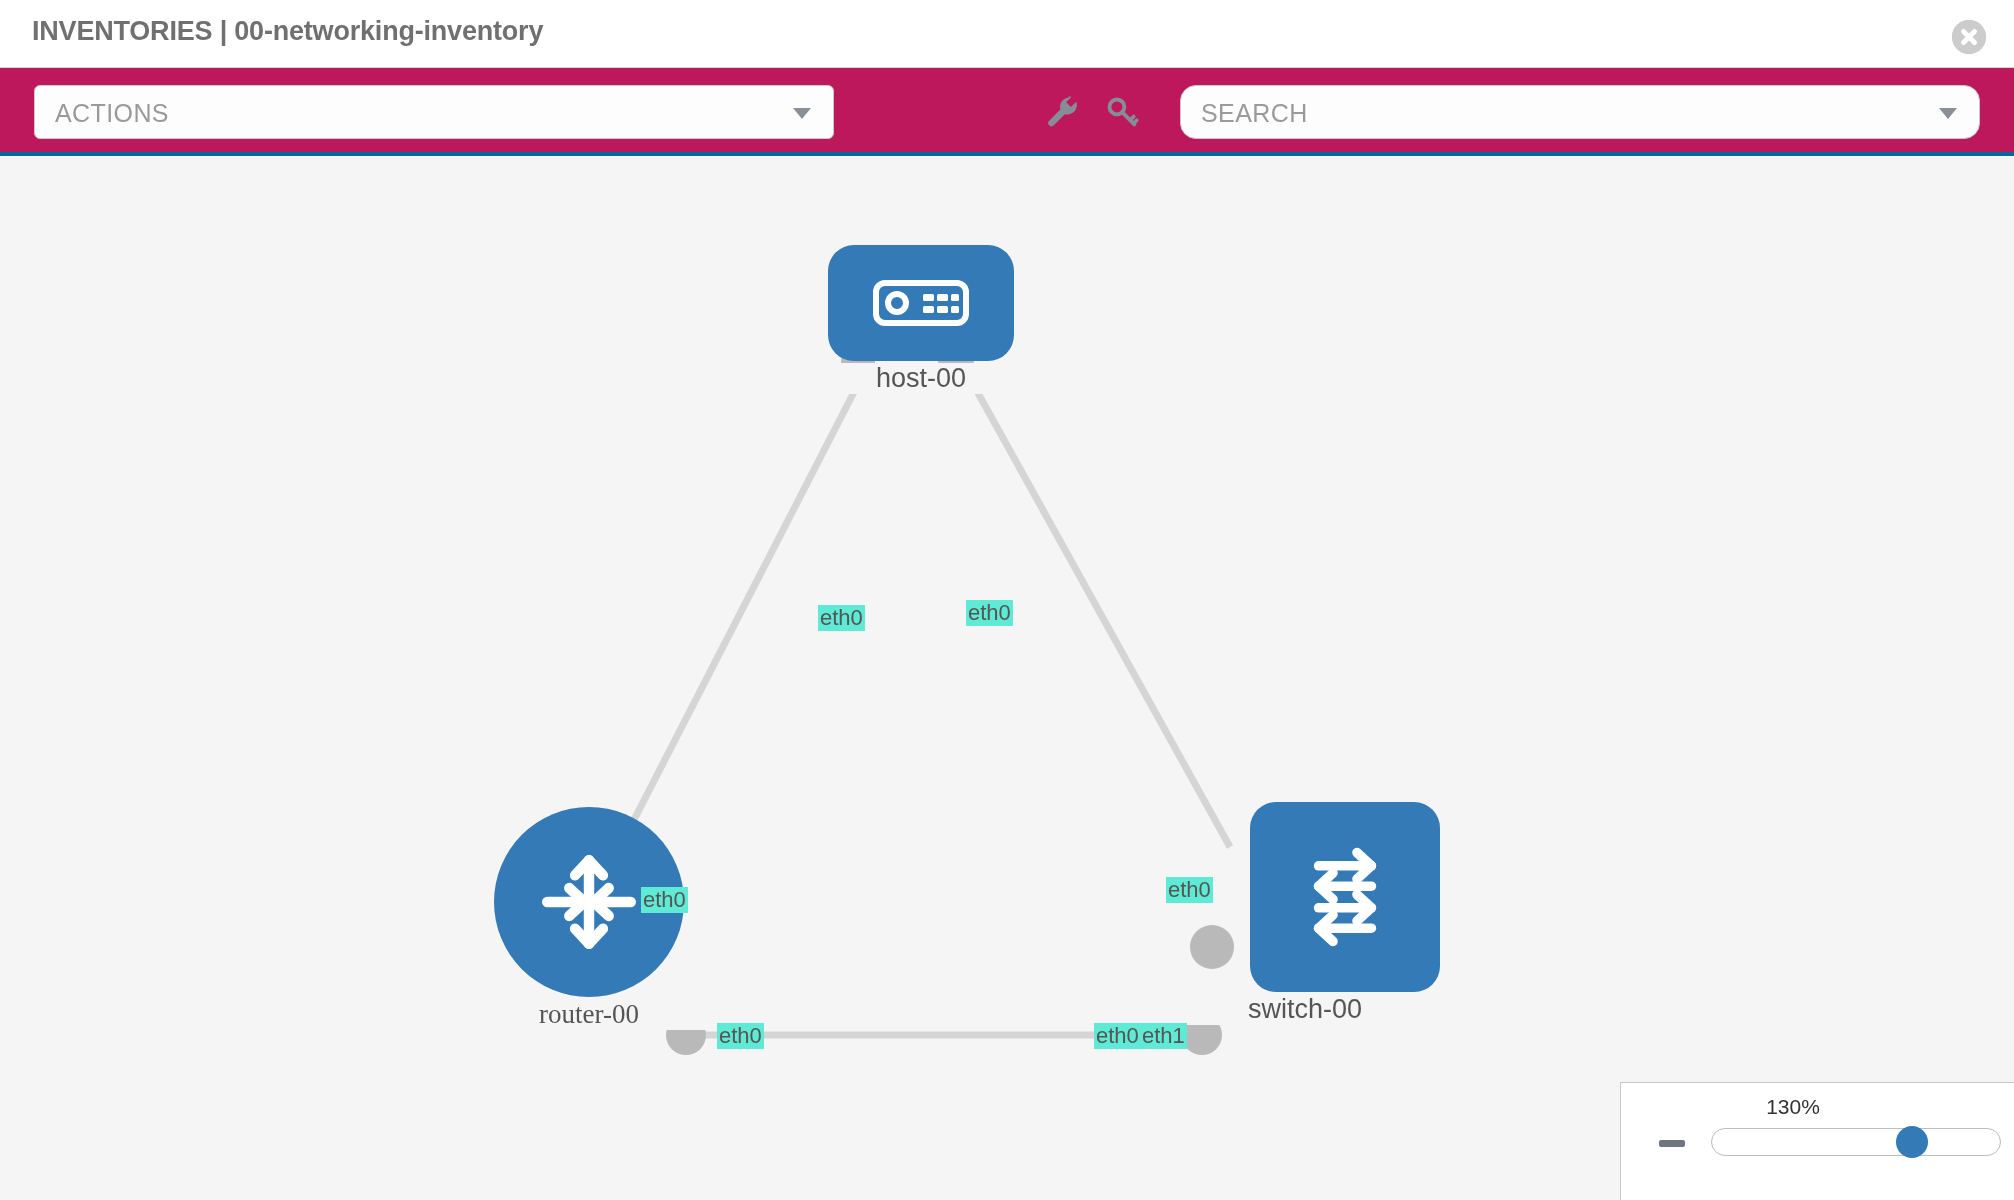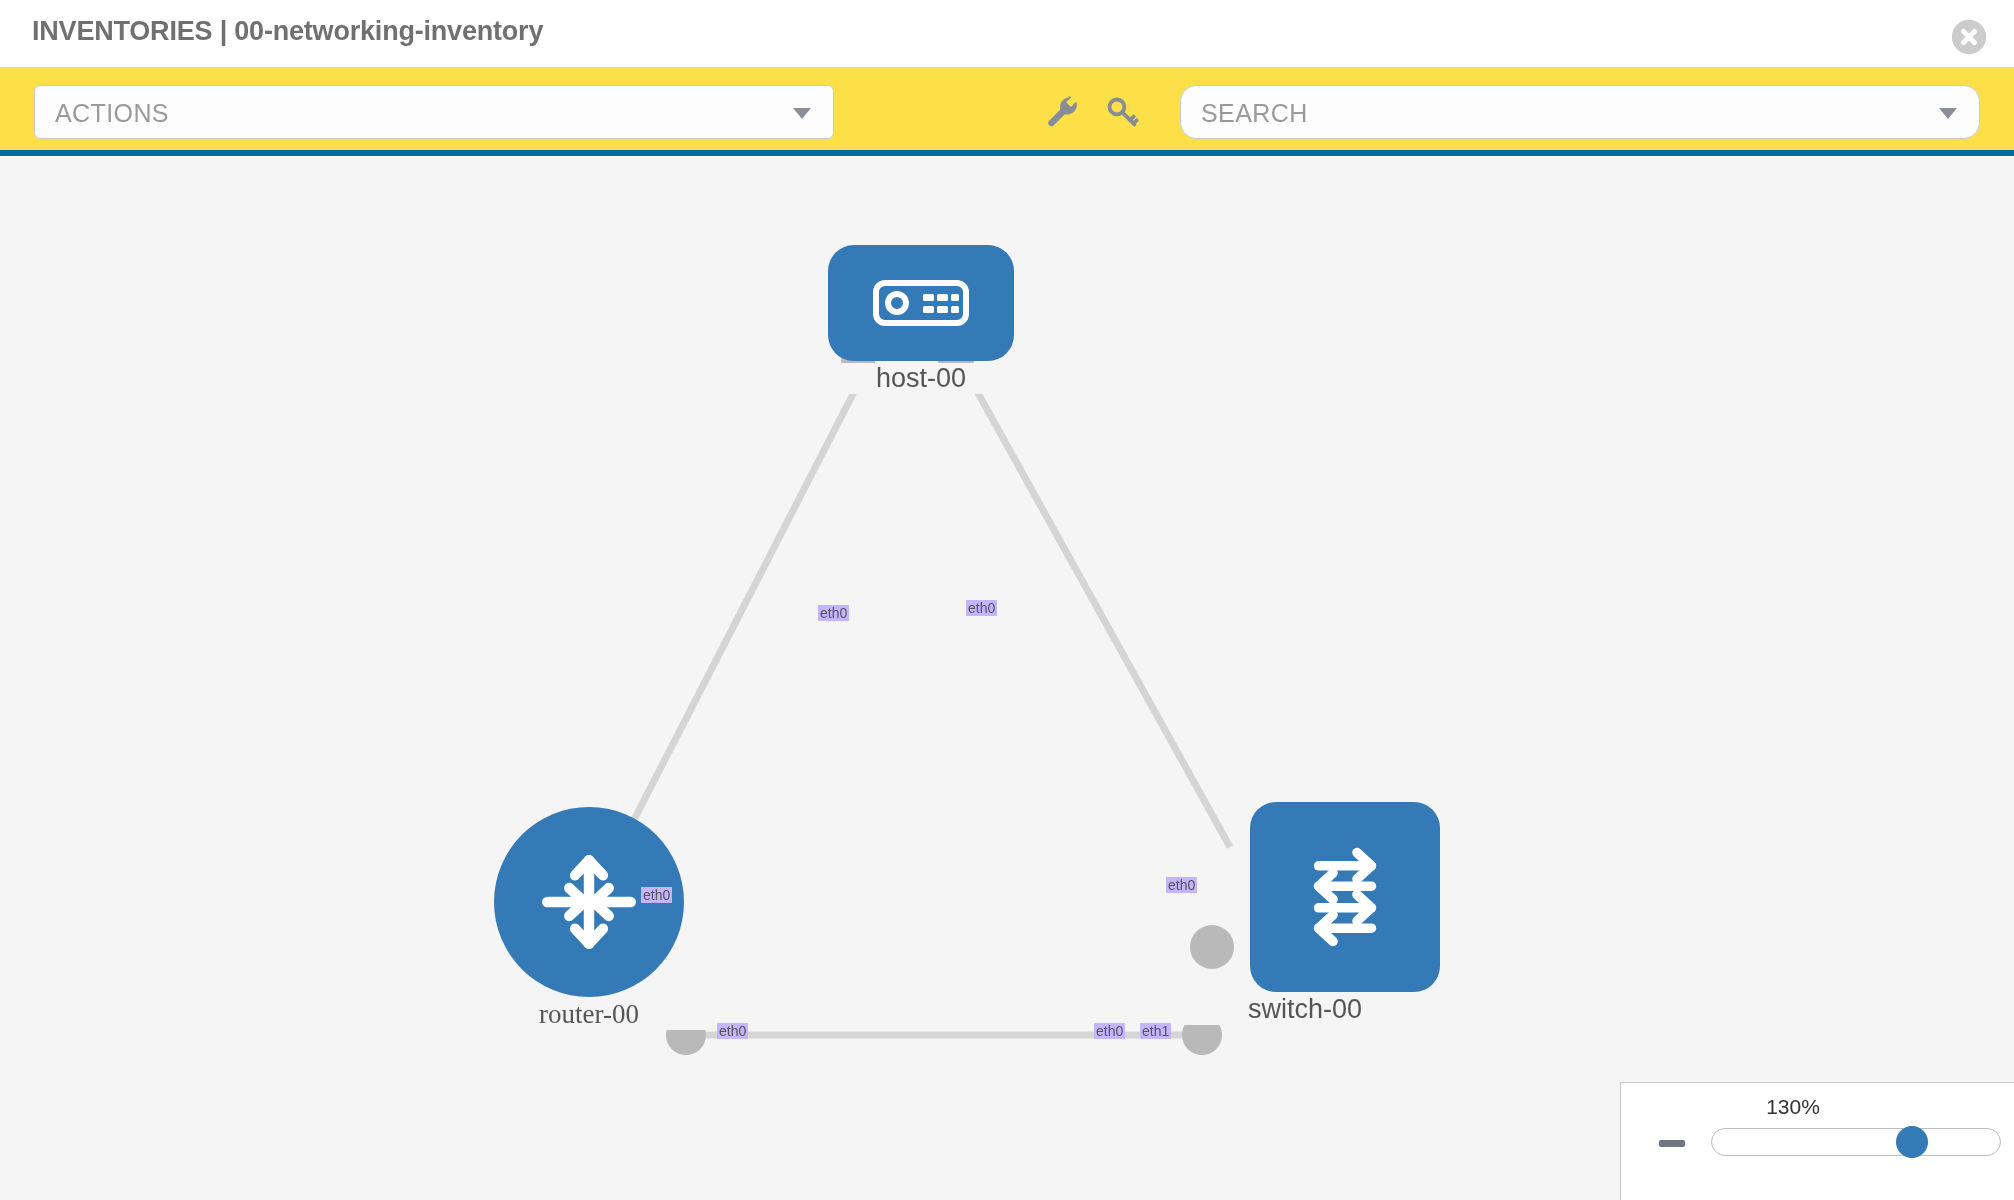--- a/index.html
+++ b/index.html
@@ -26,22 +26,22 @@
   .close-btn {
     position: absolute; right: 28px; top: 20px;
     width: 34px; height: 34px; border-radius: 50%;
     background: #cccccc; cursor: pointer;
   }
   .close-btn svg { display:block; }
 
   
   .toolbar {
     position: absolute; left: 0; top: 68px; width: 2014px; height: 88px;
-    background: #fde047;
-    border-bottom: 6px solid #0369a1;
+    background: #be185d;
+    border-bottom: 4px solid #0369a1;
     padding-left: 28px;
   }
   .actions-select {
     position: absolute; left: 34px; top: 17px;
     width: 800px; height: 54px;
     background: #fdfdfd;
     border: 1px solid #c9c9c9; border-radius: 6px;
     cursor: pointer;
   }
   .actions-select .label {
@@ -98,22 +98,22 @@
     position: absolute;
     font-size: 27px; color: #555555;
     background: #f5f5f5;
     white-space: nowrap;
     text-align: center;
     padding: 0 4px;
   }
 
   .iface-label {
     position: absolute;
-    font-size: 14px; color: #555555;
-    background: #c4b5fd;
+    font-size: 22px; color: #555555;
+    background: #5eead4;
     white-space: nowrap;
     padding: 0 2px;
   }
 
   
   .nub {
     position: absolute;
     background: #b9b9b9;
     border-radius: 50%;
     cursor: pointer;

